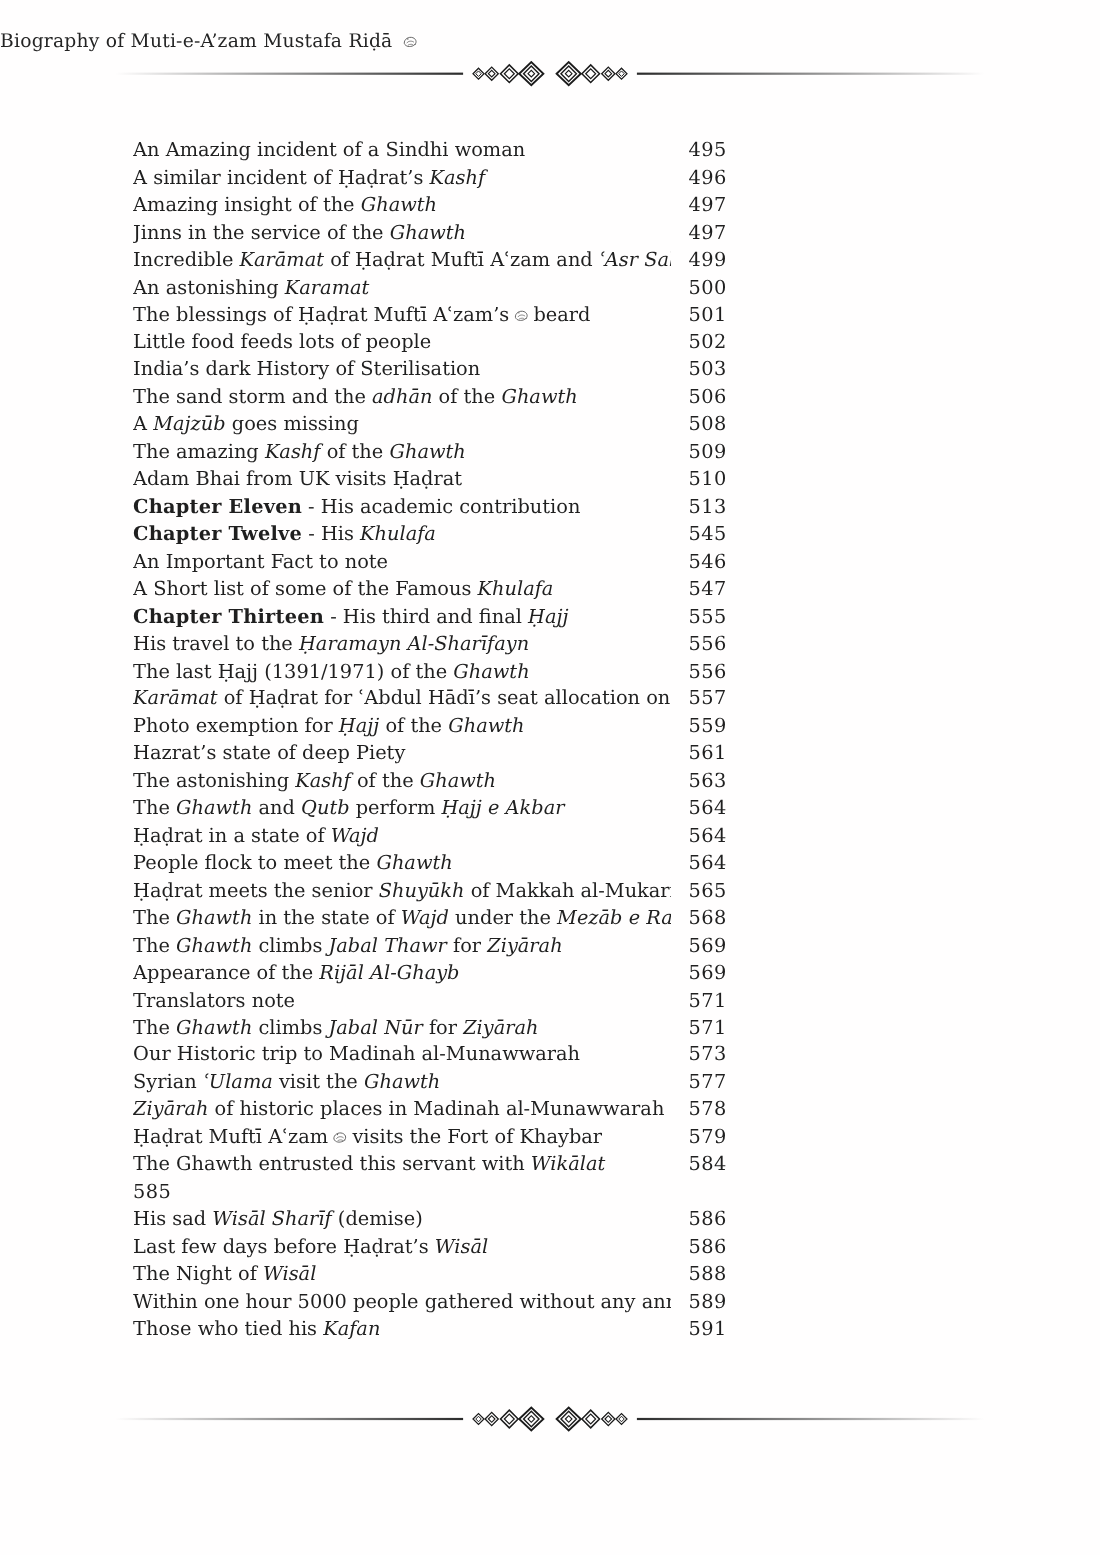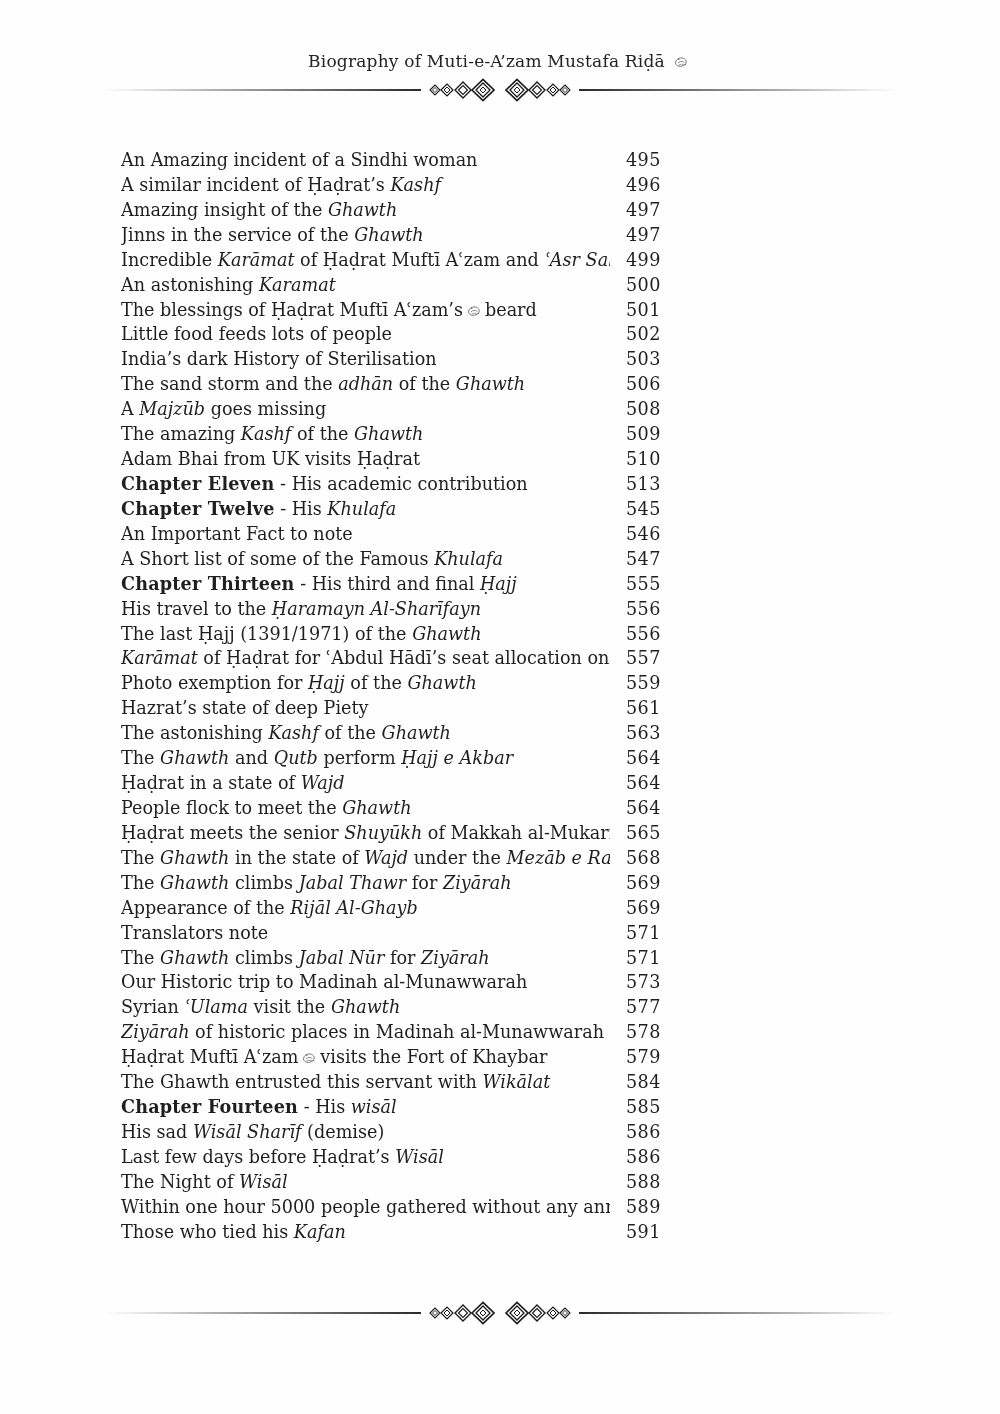--- a/index.html
+++ b/index.html
@@ -6,21 +6,21 @@
   .page {
     position: relative;
     width: 1000px;
     height: 1414px;
     background: #fffefe;
     color: #1f1f1f;
     font-family: "DejaVu Serif", "Liberation Serif", serif;
     overflow: hidden;
   }
   
-  .header { padding-top: 51px; text-align: center; }
+  .header { padding-top: 28px; }
   .header-title {
     font-size: 17px;
     letter-spacing: 0.2px;
     color: #242424;
     display: inline-flex;
     align-items: center;
     gap: 5px;
   }
   
   .divider {
@@ -262,21 +262,20 @@
     <circle cx="7.2" cy="6.4" r="0.8" fill="#3a3a3a" stroke="none"></circle>
     <circle cx="15.4" cy="12.6" r="0.7" fill="#3a3a3a" stroke="none"></circle>
   </svg><span class="seg-roman">visits the Fort of Khaybar</span></span>
         <span class="toc-page">579</span>
       </div>
       <div class="toc-row">
         <span class="toc-title"><span class="seg-roman">The Ghawth entrusted this servant with </span><span class="seg-italic">Wikālat</span></span>
         <span class="toc-page">584</span>
       </div>
       <div class="toc-row">
-        <span class="toc-title"><span class="seg-bold">Chapter Fourteen</span><span class="seg-roman"> - His </span><span class="seg-italic">wisāl</span></span>
         <span class="toc-page">585</span>
       </div>
       <div class="toc-row">
         <span class="toc-title"><span class="seg-roman">His sad </span><span class="seg-italic">Wisāl Sharīf</span><span class="seg-roman"> (demise)</span></span>
         <span class="toc-page">586</span>
       </div>
       <div class="toc-row">
         <span class="toc-title"><span class="seg-roman">Last few days before Ḥaḍrat’s </span><span class="seg-italic">Wisāl</span></span>
         <span class="toc-page">586</span>
       </div>

